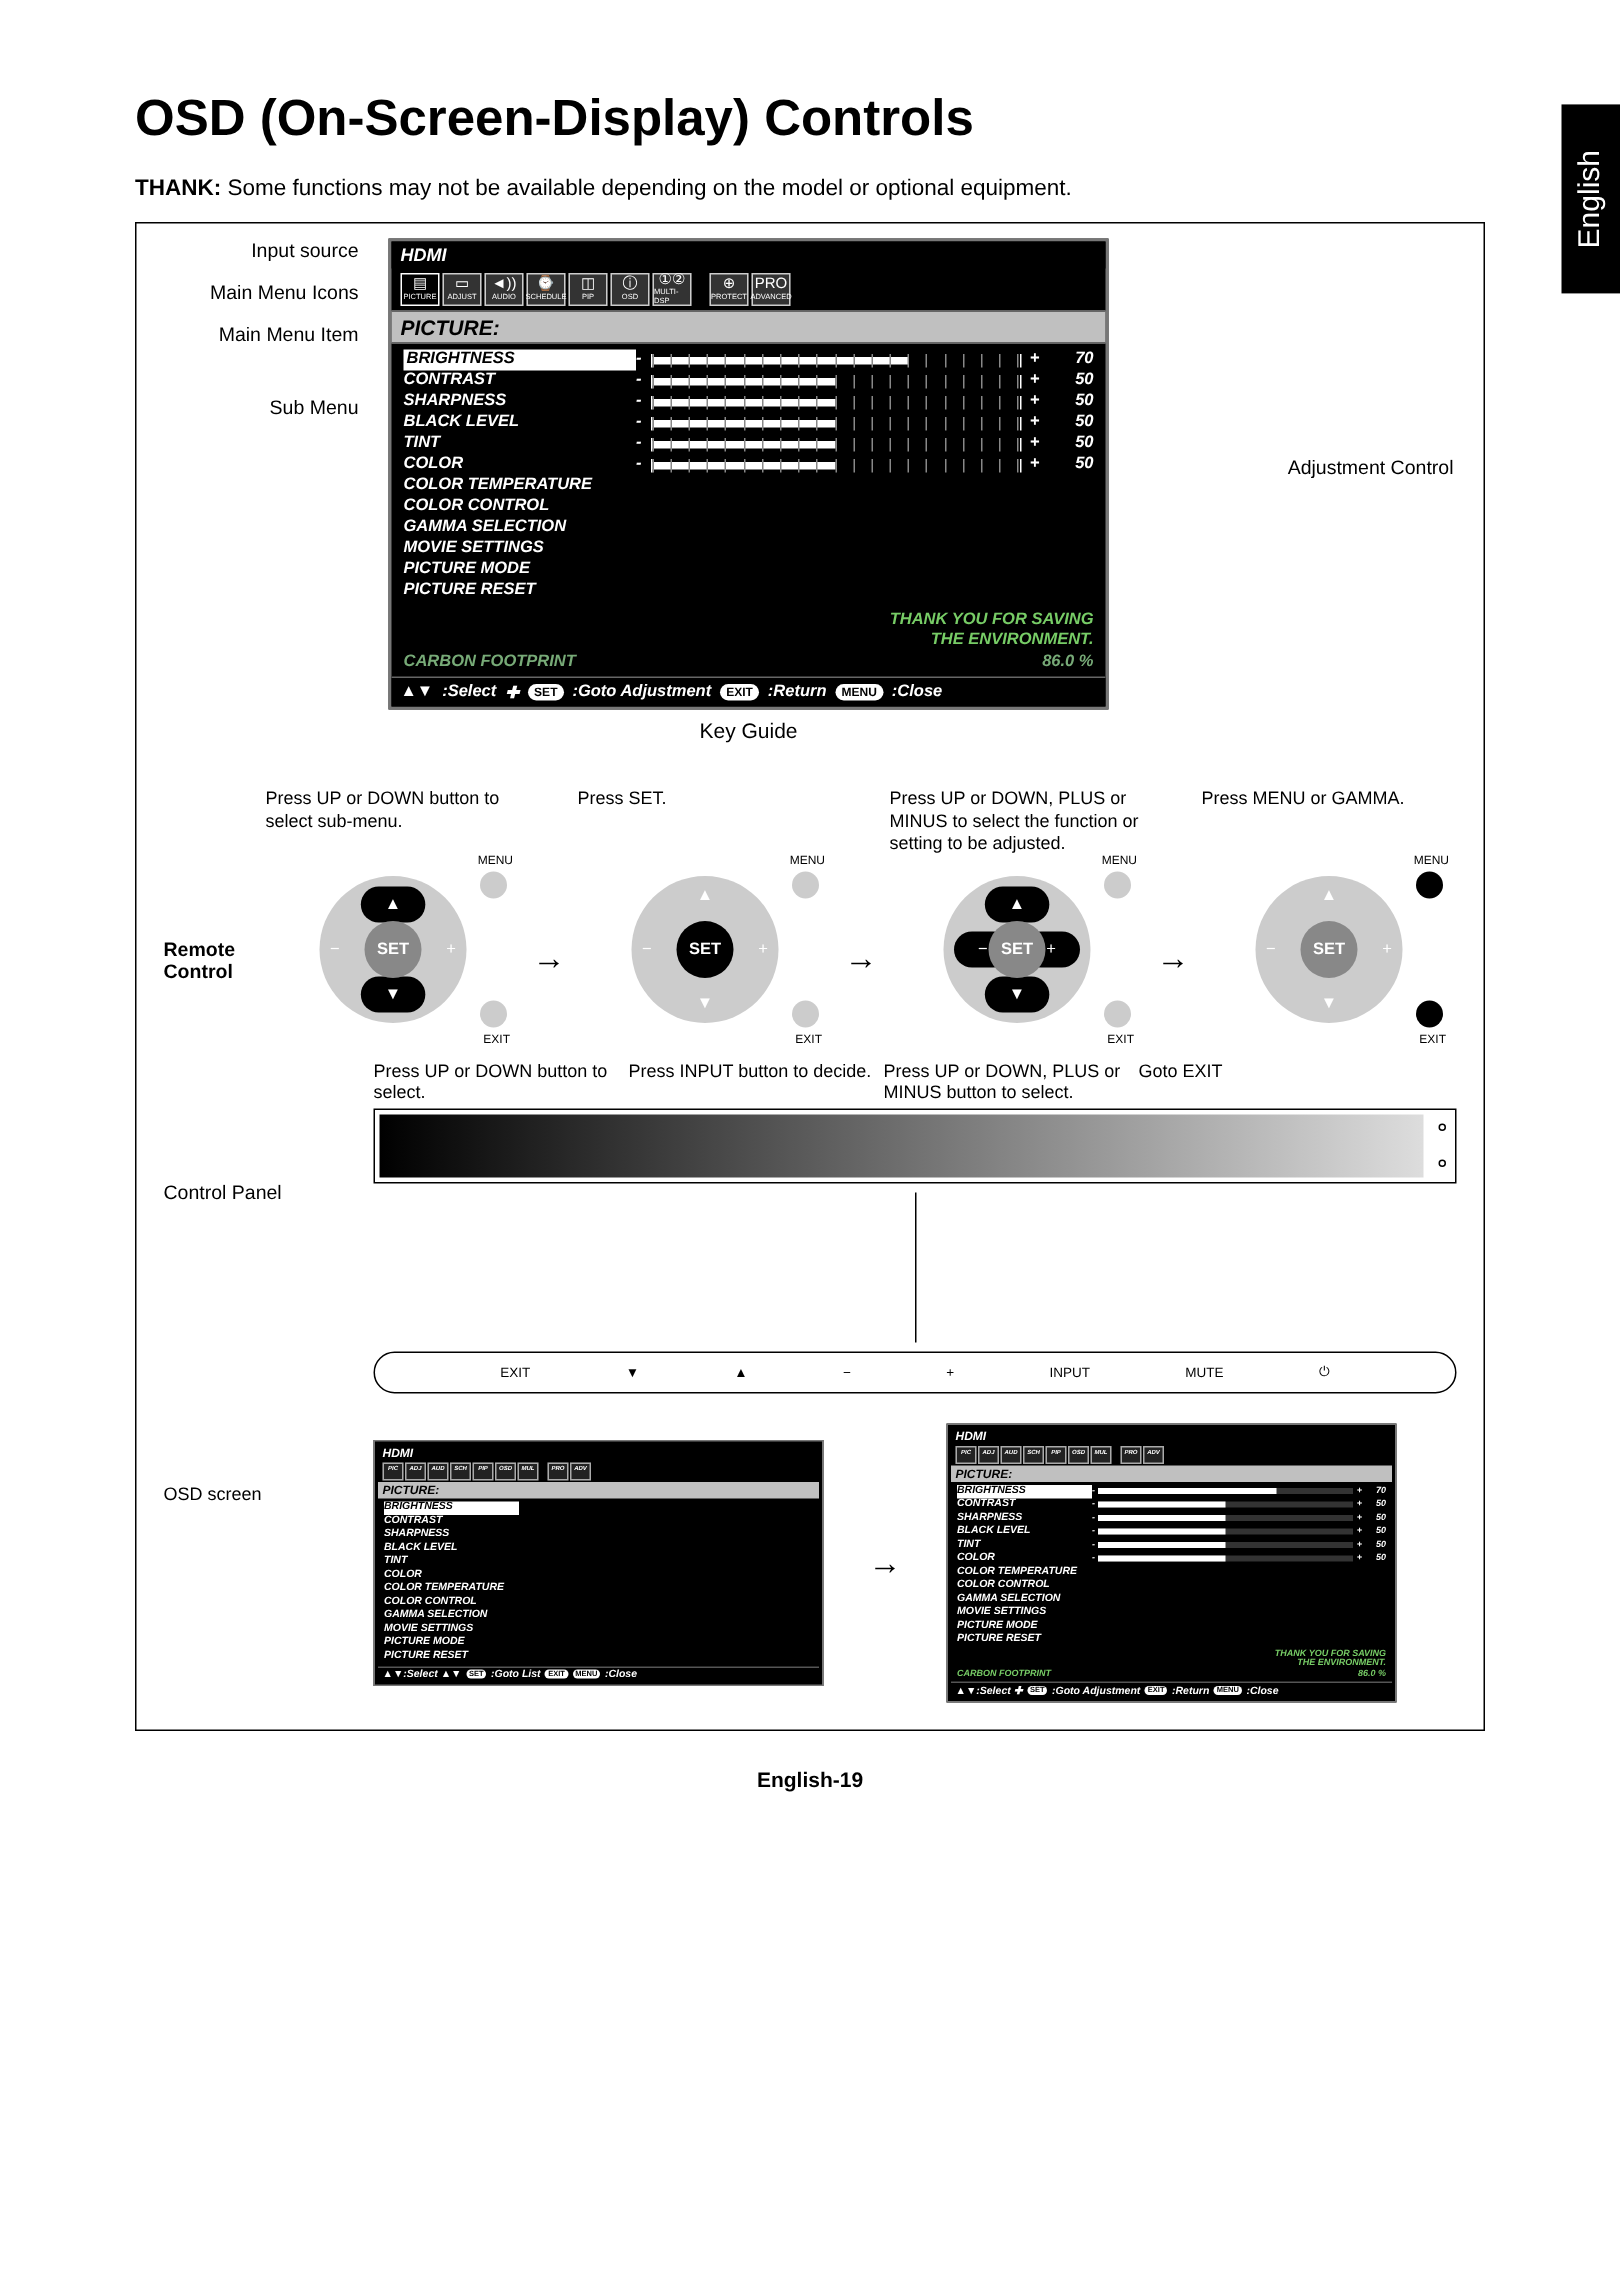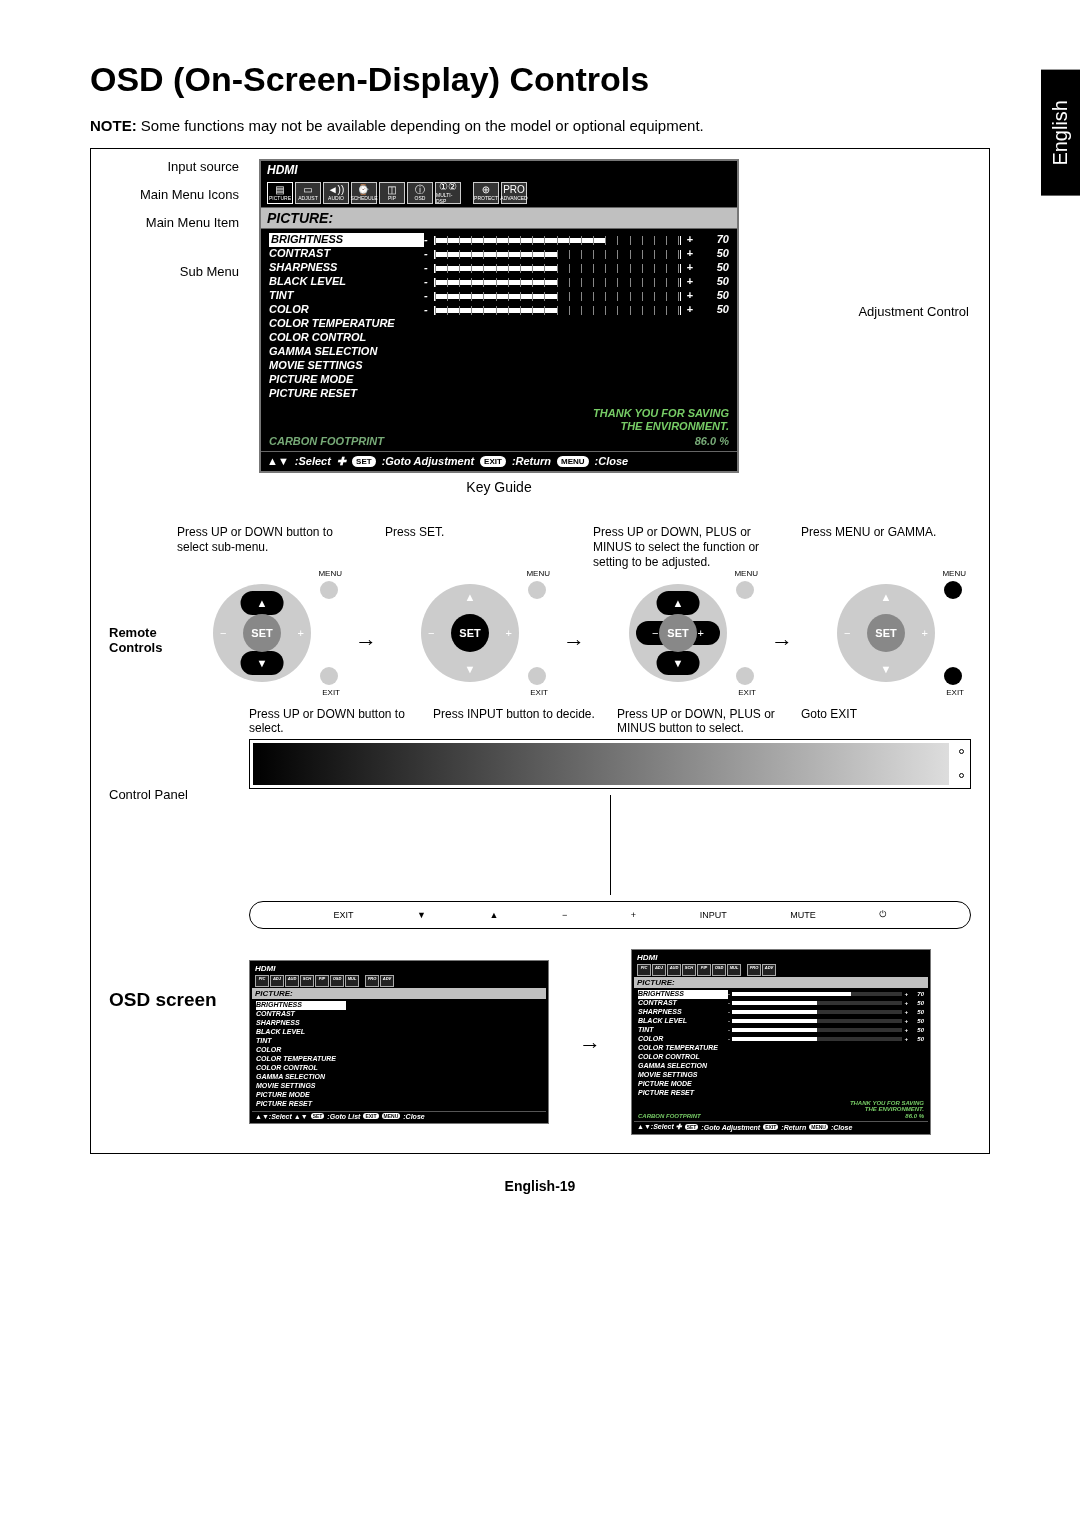--- a/index.html
+++ b/index.html
@@ -57,31 +57,31 @@
   .menu-btn { position:absolute; right:-26px; top:-2px; width:18px; height:18px; border-radius:50%; background:#ccc; }
   .exit-btn { position:absolute; right:-26px; bottom:-2px; width:18px; height:18px; border-radius:50%; background:#ccc; }
   .btn-lbl { position:absolute; font-size:8px; }
   .btn-lbl.menu { right:-30px; top:-14px; }
   .btn-lbl.exit { right:-28px; bottom:-14px; }
   .flow-arrow { font-size:22px; align-self:center; margin-top:70px; }
 
   .section3 { margin-top: 24px; display:flex; align-items:flex-start; }
   .section3 .leftlabel { width:140px; font-size:13px; font-weight:normal; padding-top:80px; }
   .panel-block { flex:1; }
-  .panel-captions { display:flex; justify-content:space-between; font-size:12px; margin-bottom:4px; }
+  .panel-captions { display:flex; font-size:12px; margin-bottom:4px; }
   .panel-captions div { width:170px; }
   .monitor-top { border:1px solid #000; height:50px; display:flex; }
   .monitor-top .grad { flex:1; background:linear-gradient(to right,#000 0%, #ddd 100%); margin:3px; }
   .monitor-top .side { width:18px; display:flex; flex-direction:column; justify-content:space-around; align-items:center; font-size:7px; }
   .monitor-top .side span { width:5px; height:5px; border:1px solid #000; border-radius:50%; }
   .vline { border-left:1px solid #000; height:100px; margin:6px auto; width:1px; }
   .button-bar { border:1px solid #000; border-radius:50px; height:28px; display:flex; align-items:center; justify-content:space-evenly; font-size:9px; padding:0 20px; }
 
   .section4 { margin-top:20px; display:flex; align-items:flex-start; }
-  .section4 .leftlabel { width:140px; font-size:19px; font-weight:bold; padding-top:40px; }
+  .section4 .leftlabel { width:140px; font-size:12px; font-weight:normal; padding-top:40px; }
   .mini-osds { flex:1; display:flex; align-items:center; gap:30px; }
   .mini-osd { background:#000; color:#fff; width:300px; border:1px solid #777; font-size:7px; font-weight:bold; font-style:italic; padding:2px; }
   .mini-osd .mo-head { font-size:8px; padding:1px 3px; }
   .mini-osd .mo-icons { display:flex; gap:1px; padding:1px 3px; }
   .mini-osd .mo-icon { width:14px; height:12px; border:1px solid #aaa; background:#222; font-size:4px; text-align:center; }
   .mini-osd .mo-title { background:#c0c0c0; color:#000; padding:1px 3px; font-size:8px; }
   .mini-osd .mo-body { padding:2px 4px; }
   .mini-osd .mo-row { display:flex; justify-content:space-between; height:9px; }
   .mini-osd .mo-row .l { flex:0 0 90px; }
   .mini-osd .mo-row.sel .l { background:#fff; color:#000; }
@@ -98,21 +98,21 @@
 </style>
 </head>
 <body>
 
 <div class="page">
   <div class="lang-tab">English</div>
 
   <h1>OSD (On-Screen-Display) Controls</h1>
 
   <p class="note-line">
-    <b>NOTE:</b>
+    <b>THANK:</b>
     <span>Some functions may not be available depending on the model or optional equipment.</span>
   </p>
 
   <div class="main-frame">
 
     <div class="labels-left">
       <div>Input source</div>
       <div>Main Menu Icons</div>
       <div>Main Menu Item</div>
       <div style="margin-top:34px;">Sub Menu</div>
@@ -401,21 +401,21 @@
           <span>:Goto Adjustment</span>
         <span class="pill">EXIT</span>
           <span>:Return</span>
         <span class="pill">MENU</span>
           <span>:Close</span>
       </div>
     </div>
     <div class="keyguide-caption">Key Guide</div>
 
     <div class="section2">
-      <div class="leftlabel">Remote Controls</div>
+      <div class="leftlabel">Remote Control</div>
       <div class="remotes" id="remotes">
           <div class="remote-col">
             <div class="remote-caption">Press UP or DOWN button to select sub-menu.</div>
             <div class="dpad">
               <div class="circle"></div>
               <div class="arrow up" style="background: rgb(0, 0, 0); color: rgb(255, 255, 255); padding: 6px 16px; border-radius: 16px;">▲</div>
               <div class="arrow down" style="background: rgb(0, 0, 0); color: rgb(255, 255, 255); padding: 6px 16px; border-radius: 16px;">▼</div>
               <div class="arrow left" style="color: rgb(255, 255, 255);">−</div>
               <div class="arrow right" style="color: rgb(255, 255, 255);">+</div>
               <div class="center">SET</div>

